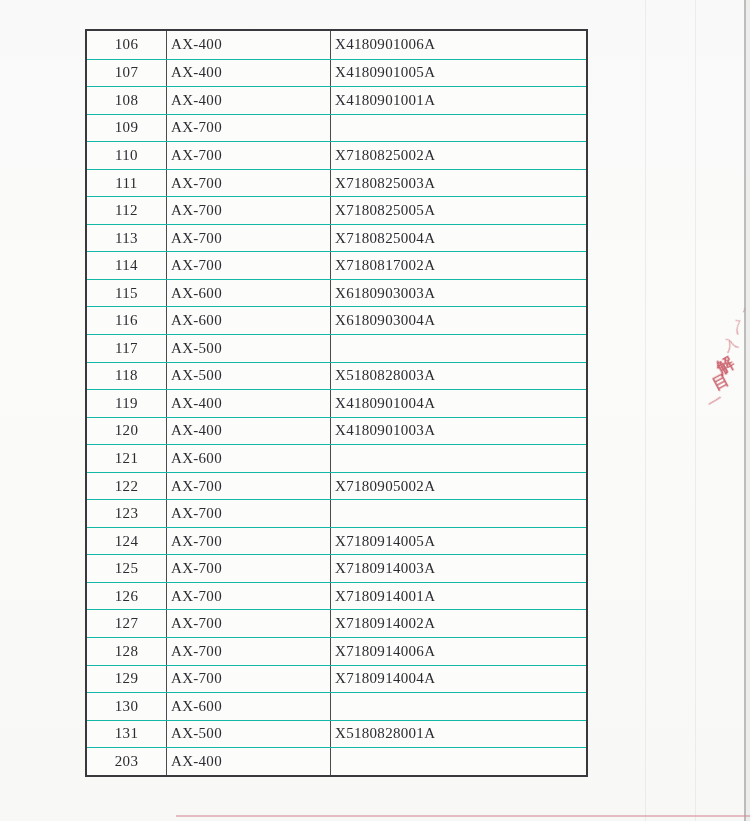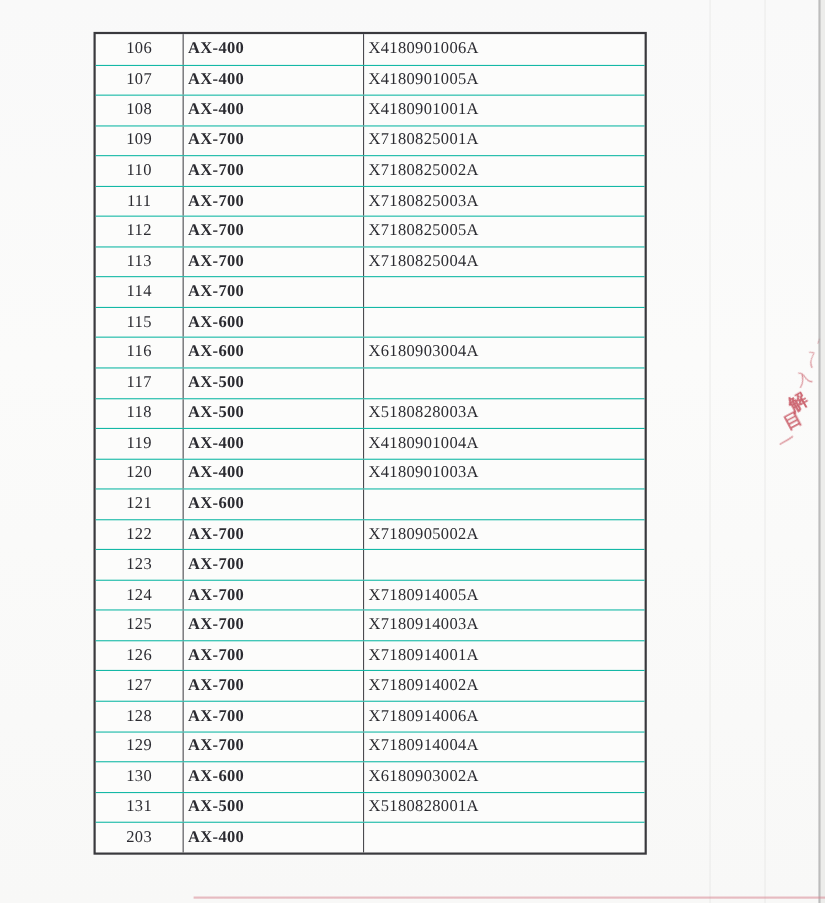--- a/index.html
+++ b/index.html
@@ -66,21 +66,20 @@
     overflow: hidden;
     white-space: nowrap;
   }
   .t-cell.num {
     justify-content: center;
     border-right: 1.5px solid #4a4a4f;
   }
   .t-cell.model {
     padding-left: 4px;
     border-right: 1.5px solid #4a4a4f;
-    font-weight: bold;
   }
   .t-cell.serial {
     padding-left: 4px;
   }
 
   
   .stamp {
     position: absolute;
     top: 296px;
     left: 704px;
@@ -141,21 +140,20 @@
 
   <div class="t-row">
     <div class="t-cell num">108</div>
     <div class="t-cell model">AX-400</div>
     <div class="t-cell serial">X4180901001A</div>
   </div>
 
   <div class="t-row">
     <div class="t-cell num">109</div>
     <div class="t-cell model">AX-700</div>
-    <div class="t-cell serial">X7180825001A</div>
   </div>
 
   <div class="t-row">
     <div class="t-cell num">110</div>
     <div class="t-cell model">AX-700</div>
     <div class="t-cell serial">X7180825002A</div>
   </div>
 
   <div class="t-row">
     <div class="t-cell num">111</div>
@@ -171,25 +169,27 @@
 
   <div class="t-row">
     <div class="t-cell num">113</div>
     <div class="t-cell model">AX-700</div>
     <div class="t-cell serial">X7180825004A</div>
   </div>
 
   <div class="t-row">
     <div class="t-cell num">114</div>
     <div class="t-cell model">AX-700</div>
+    <div class="t-cell serial">X7180817002A</div>
   </div>
 
   <div class="t-row">
     <div class="t-cell num">115</div>
     <div class="t-cell model">AX-600</div>
+    <div class="t-cell serial">X6180903003A</div>
   </div>
 
   <div class="t-row">
     <div class="t-cell num">116</div>
     <div class="t-cell model">AX-600</div>
     <div class="t-cell serial">X6180903004A</div>
   </div>
 
   <div class="t-row">
     <div class="t-cell num">117</div>
@@ -262,21 +262,20 @@
 
   <div class="t-row">
     <div class="t-cell num">129</div>
     <div class="t-cell model">AX-700</div>
     <div class="t-cell serial">X7180914004A</div>
   </div>
 
   <div class="t-row">
     <div class="t-cell num">130</div>
     <div class="t-cell model">AX-600</div>
-    <div class="t-cell serial">X6180903002A</div>
   </div>
 
   <div class="t-row">
     <div class="t-cell num">131</div>
     <div class="t-cell model">AX-500</div>
     <div class="t-cell serial">X5180828001A</div>
   </div>
 
   <div class="t-row">
     <div class="t-cell num">203</div>

